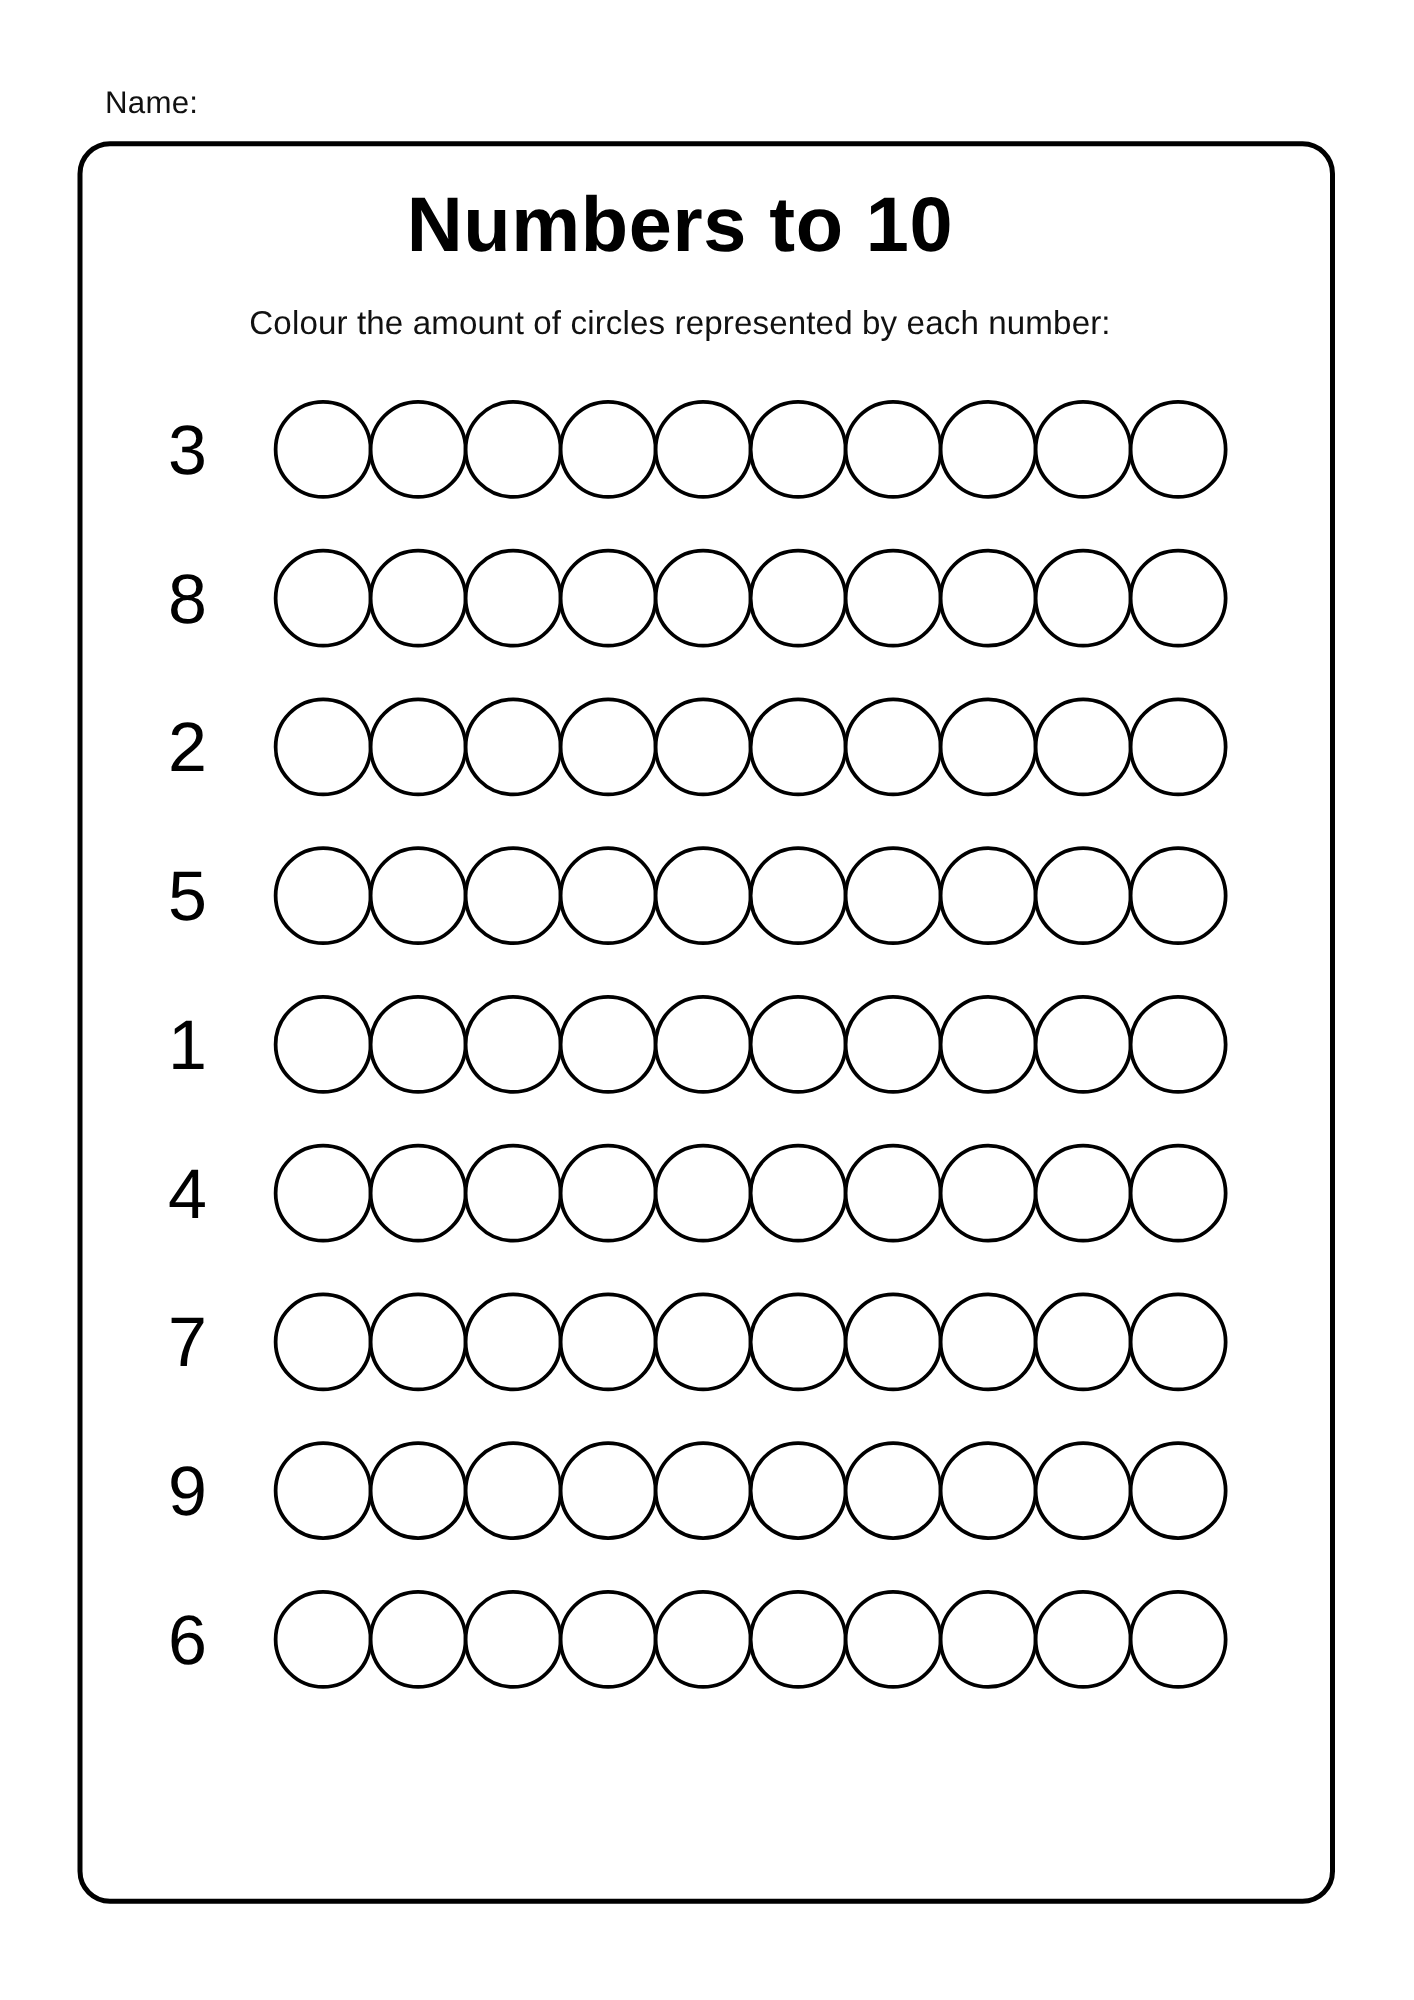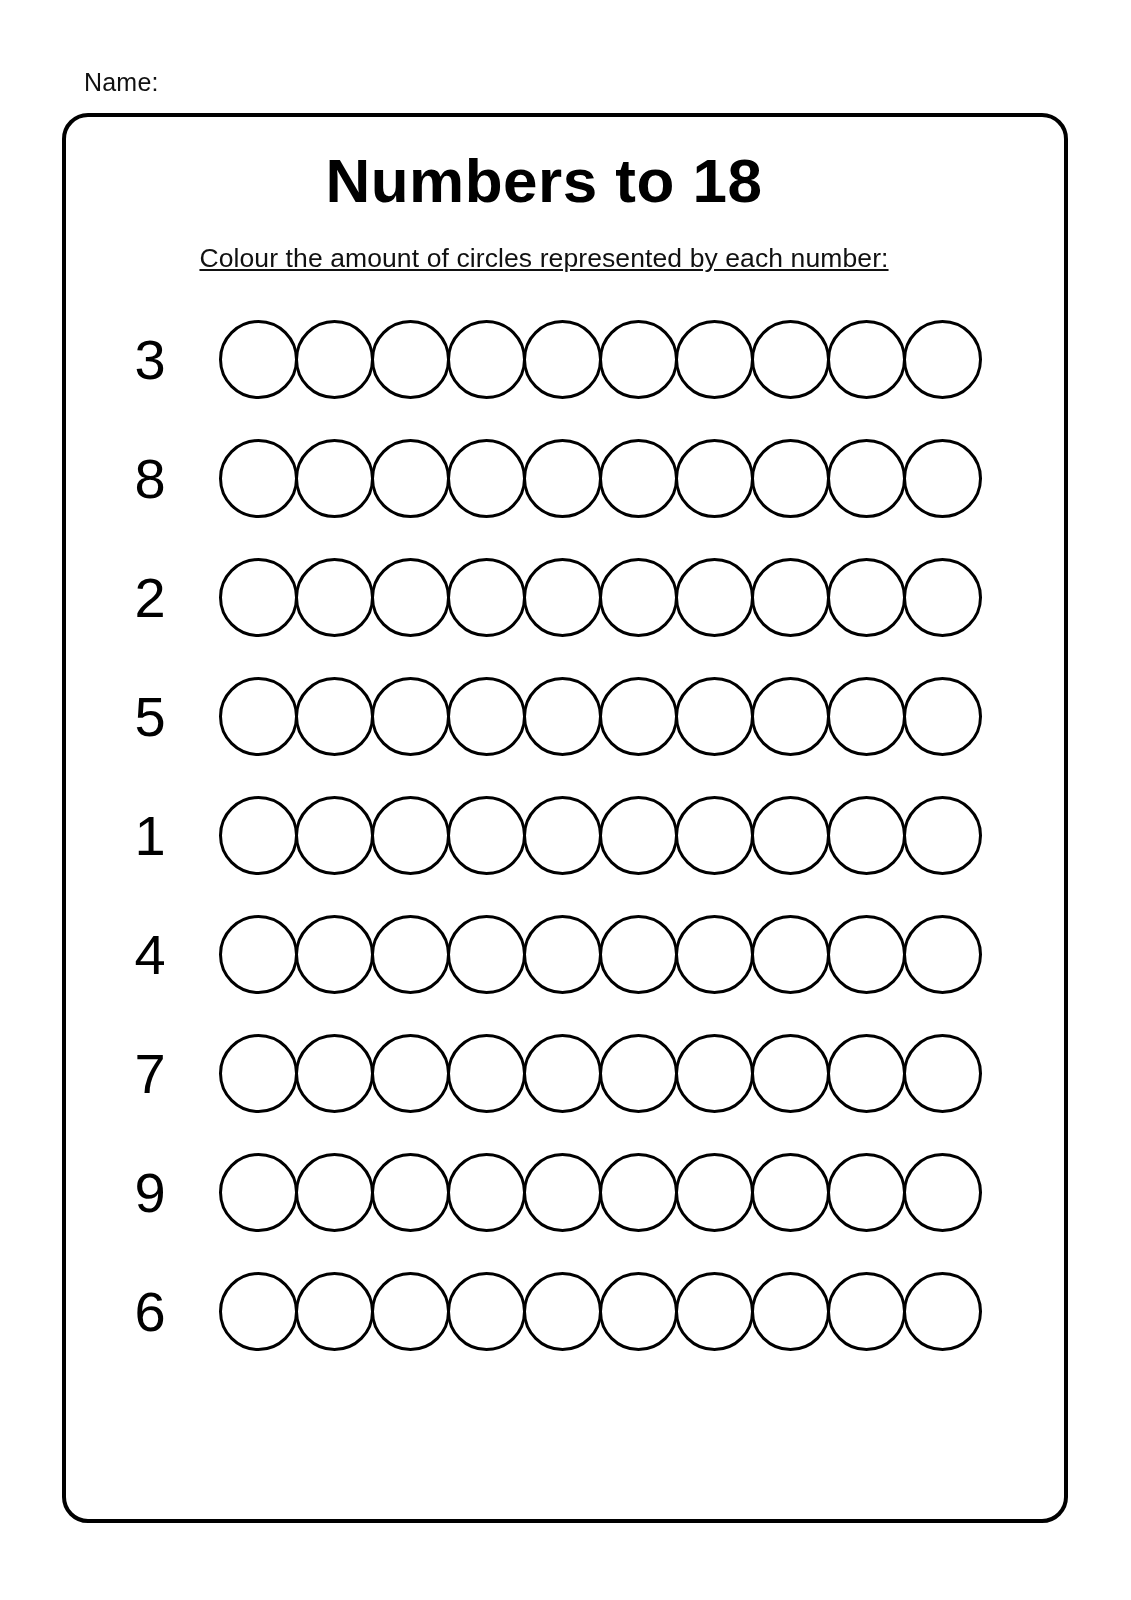--- a/index.html
+++ b/index.html
@@ -57,21 +57,20 @@
 
   .subtitle {
     position: absolute;
     left: 0;
     right: 0;
     top: 243px;
     text-align: center;
     font-size: 26.5px;
     letter-spacing: 0.1px;
     color: #111111;
-    text-decoration: underline;
   }
 
   .rows {
     position: absolute;
     left: 95px;
     top: 300px;
     width: 920px;
   }
 
   .row {
@@ -109,21 +108,21 @@
 </style>
 </head>
 <body>
 
 <div class="page">
 
   <div class="name-line">Name:</div>
 
   <div class="sheet-border"></div>
 
-  <div class="title">Numbers to 18</div>
+  <div class="title">Numbers to 10</div>
 
   <div class="subtitle">Colour the amount of circles represented by each number:</div>
 
   <div class="rows">
       <div class="row">
         <div class="row-number">3</div>
         <div class="circles">
           <div class="circle"></div>
           <div class="circle"></div>
           <div class="circle"></div>

